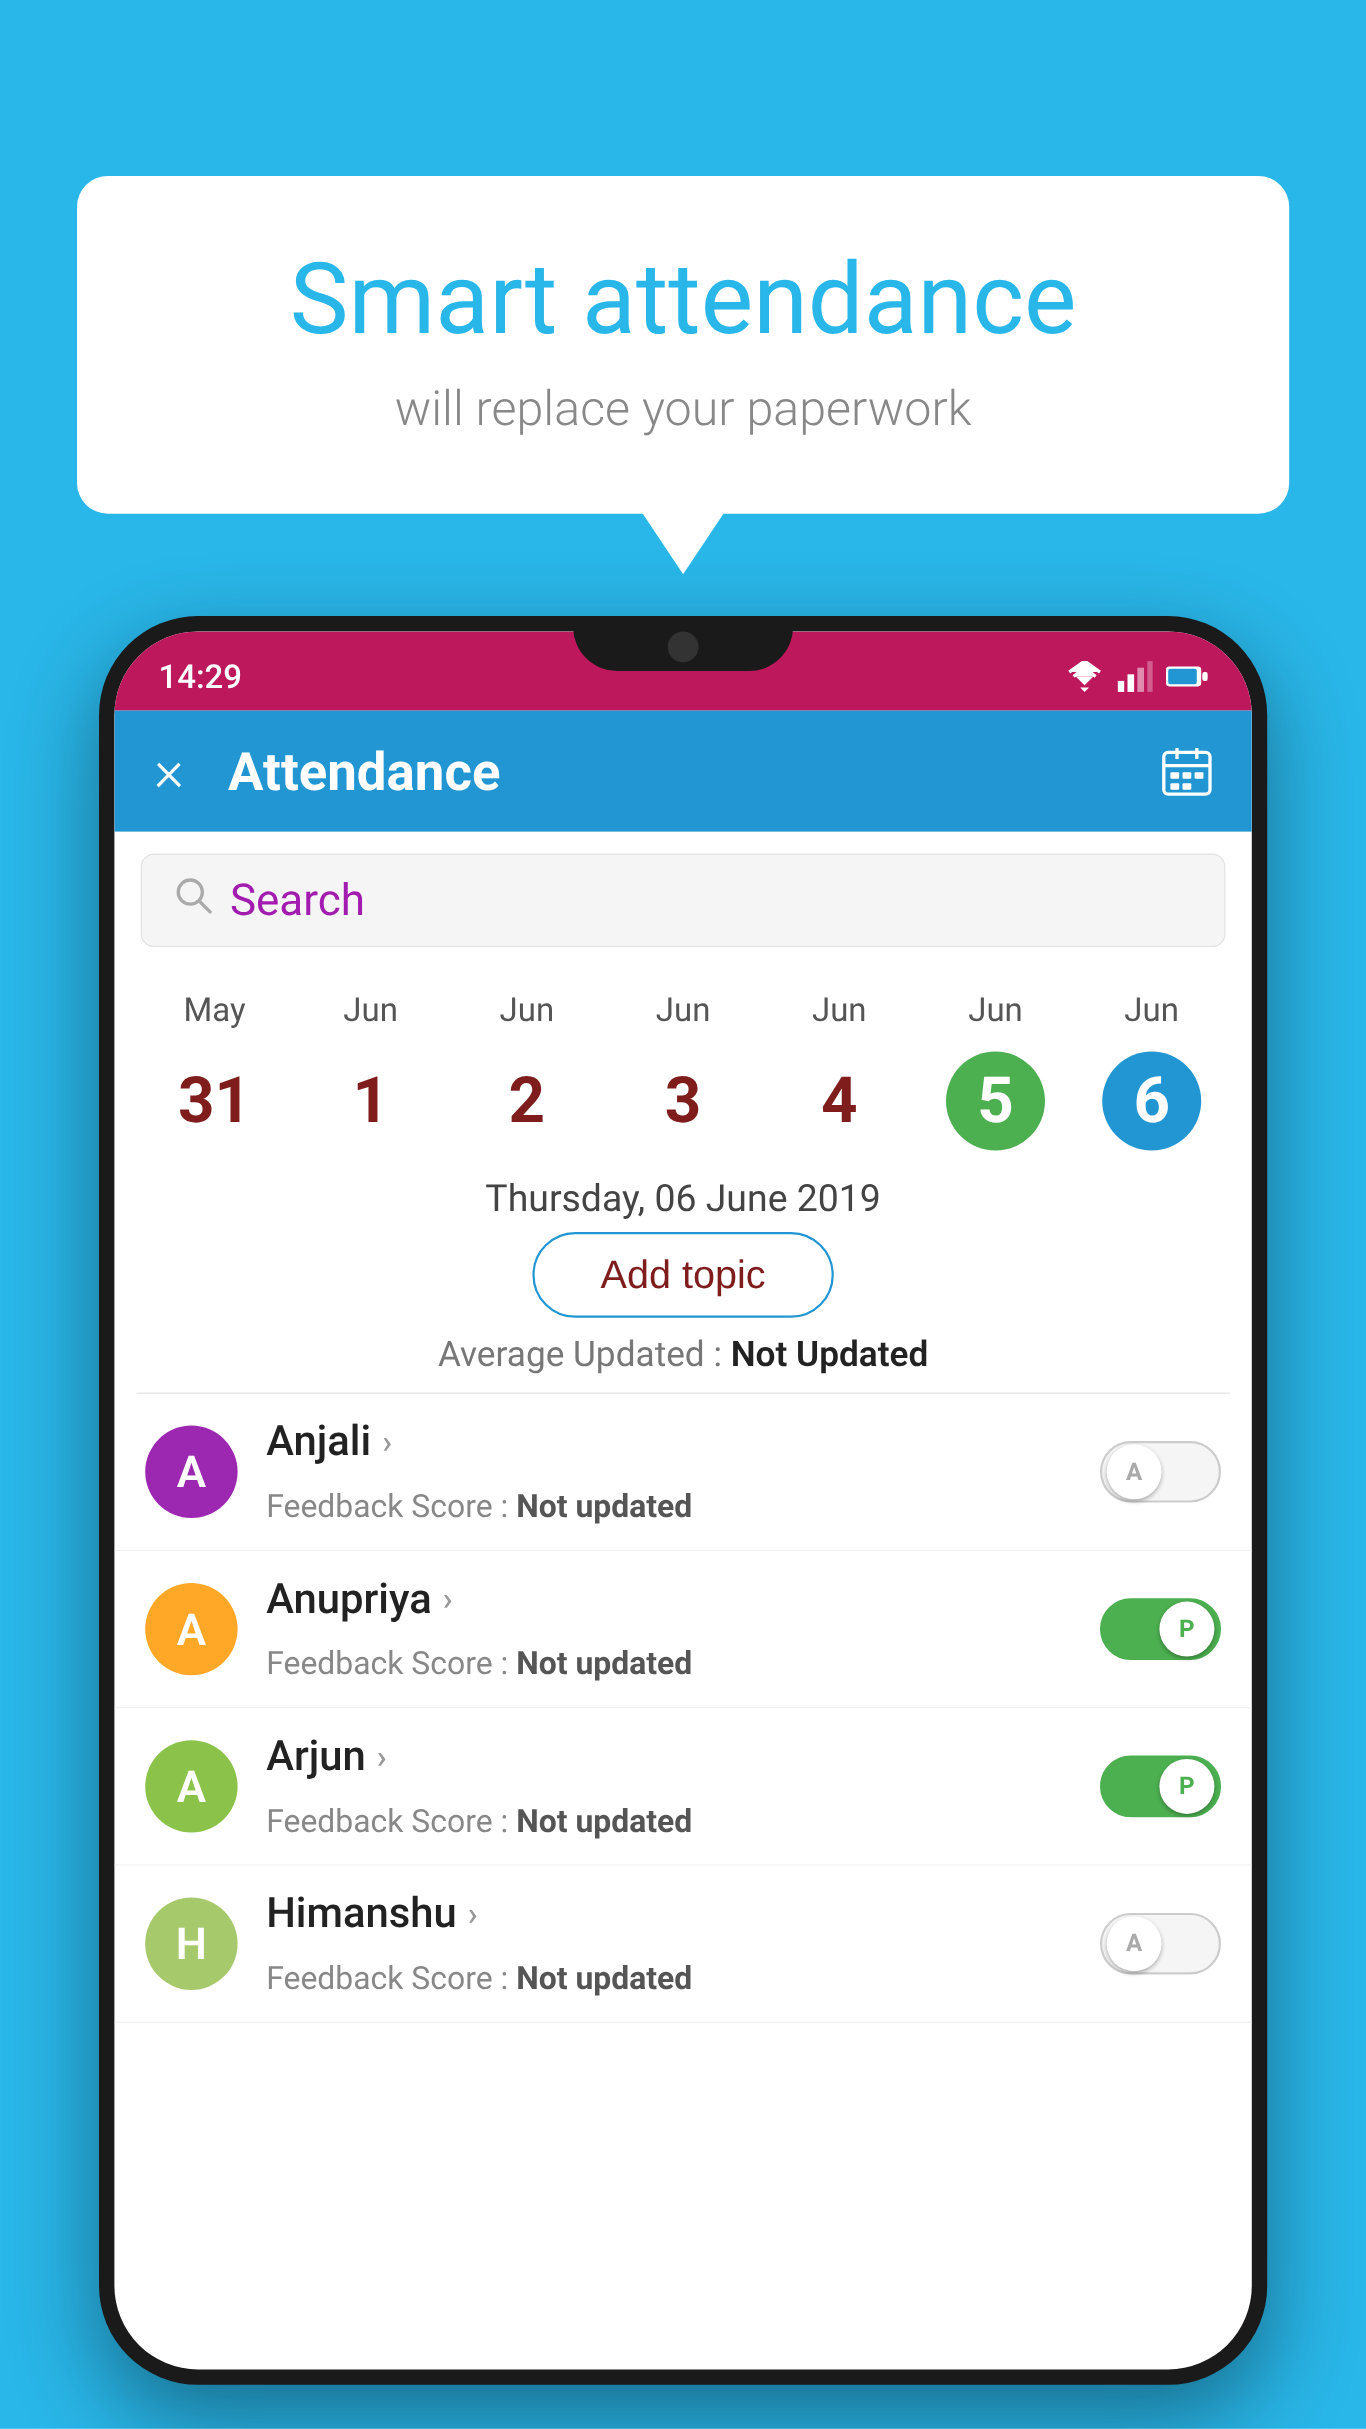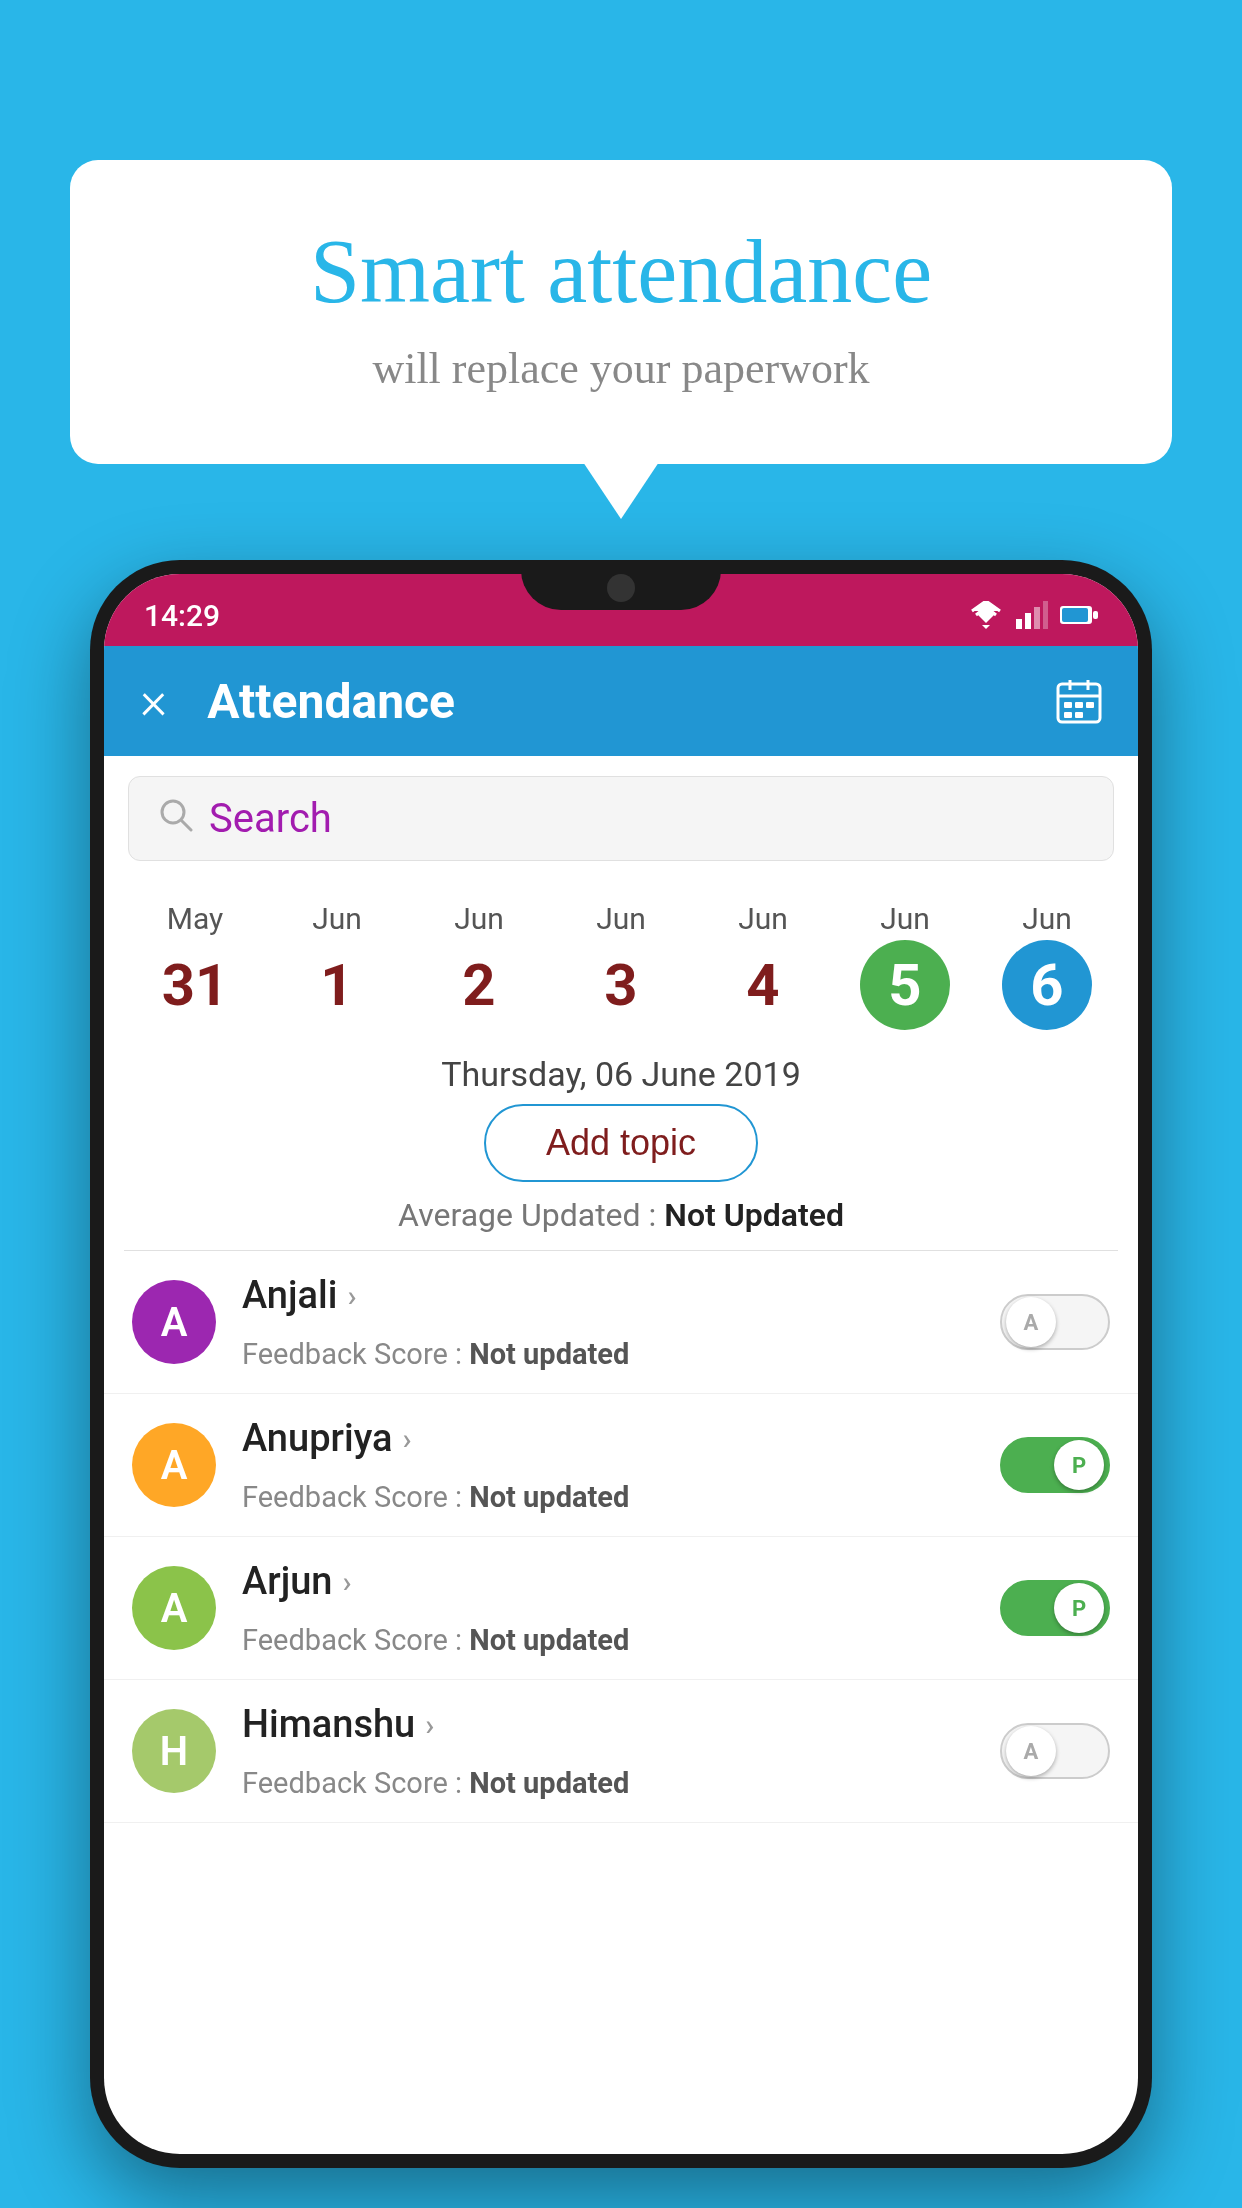--- a/index.html
+++ b/index.html
@@ -12,21 +12,20 @@
       overflow: hidden;
       position: relative;
     }
 
     
     .speech-bubble-container {
       position: absolute;
       top: 160px;
       left: 70px;
       right: 70px;
-      font-family: Liberation Serif, serif;
     }
 
     .speech-bubble {
       background: white;
       border-radius: 28px;
       padding: 60px 80px 70px;
       text-align: center;
       position: relative;
     }
 
@@ -186,21 +185,21 @@
       display: flex;
       justify-content: space-around;
       align-items: flex-end;
       padding: 20px 20px 10px;
     }
 
     .calendar-day {
       display: flex;
       flex-direction: column;
       align-items: center;
-      gap: 4px;
+      gap: 20px;
     }
 
     .cal-month {
       font-size: 30px;
       color: #555;
       font-weight: 400;
     }
 
     .cal-date {
       font-size: 58px;

